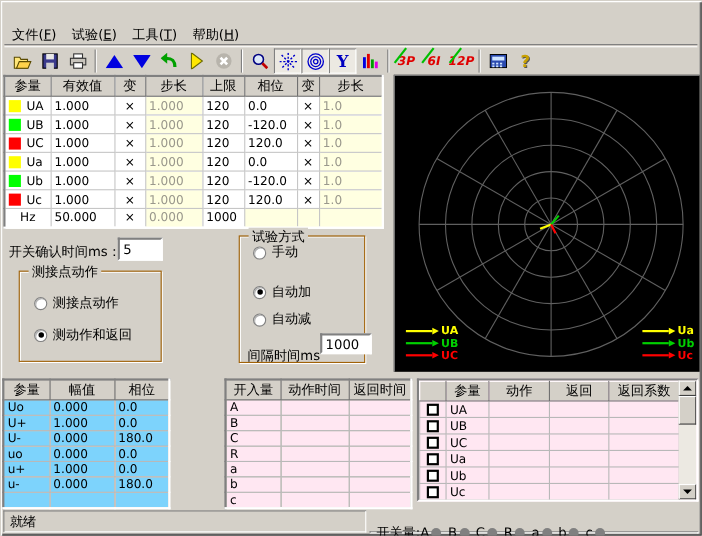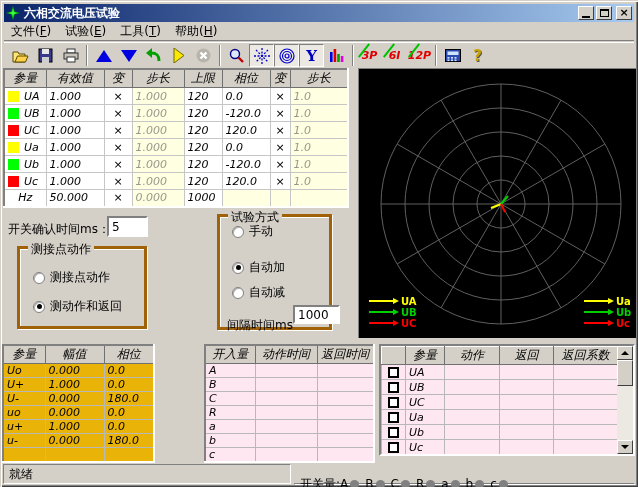--- a/index.html
+++ b/index.html
@@ -35,36 +35,36 @@
     position: relative; flex: 0 0 auto; }
   .tbtn.toggled { background: #ece9e2; border: 1px solid; border-color: #808080 #fff #fff #808080; }
   .tsep { width: 2px; height: 21px; margin: 0 3px;
     border-left: 1px solid #808080; border-right: 1px solid #fff; flex: 0 0 auto; }
   .icon-txt-red { color: #e00000; font-weight: bold; font-style: italic; font-size: 11px; position: relative; }
   .slash { position: absolute; left: 6px; top: -2px; width: 2px; height: 17px;
     background: #00c000; transform: rotate(38deg); }
   .y-glyph { font-family: "DejaVu Serif", serif; font-weight: bold; font-size: 15px; color: #0000c0; }
   .help-glyph { font-size: 15px; font-weight: bold; color: #c8a000; text-shadow: 1px 1px 0 #555; }
   
-  table { border-collapse: collapse; table-layout: fixed; font-style: italic; }
+  table { border-collapse: collapse; table-layout: fixed; }
   .param-table { position: absolute; left: 3px; top: 68px; background: #fff;
     border: 2px solid; border-color: #808080 #fff #fff #808080; font-size: 11px; }
   .param-table th { height: 15px; background: #d4d0c8; font-weight: normal; font-size: 12px;
     border: 1px solid; border-color: #fff #707070 #707070 #fff; overflow: hidden; }
   .param-table td { height: 17px; border: 1px solid #c6c6c6; padding: 0 3px;
     overflow: hidden; white-space: nowrap; background: #fff; }
   .param-table td.step { background: #ffffe1; color: #9a988c; }
   .param-table td.var { text-align: center; }
   .swatch { display: inline-block; width: 11px; height: 11px; vertical-align: -2px; margin-right: 5px; }
   
   .lbl { position: absolute; white-space: nowrap; }
   .tfield { position: absolute; background: #fff; border: 2px solid;
     border-color: #808080 #fff #fff #808080; font-size: 12px; padding: 1px 3px;
     font-family: "DejaVu Sans", sans-serif; }
-  .groupbox { position: absolute; border: 3px solid #a16207;
+  .groupbox { position: absolute; border: 1px solid #a16207;
     box-shadow: inset 1px 1px 0 #fff, 1px 1px 0 #fff; }
   .groupbox .gb-title { position: absolute; top: -8px; left: 8px; background: #d4d0c8;
     padding: 0 3px; font-size: 12px; }
   .radio-row { position: absolute; display: flex; align-items: center; white-space: nowrap; }
   .radio { width: 12px; height: 12px; border-radius: 50%; background: #fff;
     border: 1px solid #808080; box-shadow: inset 1px 1px 0 #b0b0b0; margin-right: 5px;
     display: flex; align-items: center; justify-content: center; flex: 0 0 auto; }
   .radio .dot { width: 5px; height: 5px; border-radius: 50%; background: #000; }
   
   .chart { position: absolute; left: 358px; top: 68px; width: 278px; height: 270px;
@@ -75,21 +75,21 @@
   .legend-row .head { width: 0; height: 0; border-left: 6px solid currentColor;
     border-top: 3px solid transparent; border-bottom: 3px solid transparent; margin-right: 2px; }
   .c-yellow { color: #ffff00; } .c-green { color: #00d000; } .c-red { color: #ff0000; }
   
   .btable th { height: 14px; background: #d4d0c8; font-weight: normal; font-size: 12px;
     border: 1px solid; border-color: #fff #707070 #707070 #fff; overflow: hidden; }
   .btable td { height: 14px; font-size: 11px; padding: 0 3px; border: 1px solid #b8b8b8;
     overflow: hidden; white-space: nowrap; }
   .seq-table { position: absolute; left: 2px; top: 344px;
     border: 2px solid; border-color: #808080 #fff #fff #808080; }
-  .seq-table td { background: #eab308; }
+  .seq-table td { background: #7dd3fc; }
   .in-table { position: absolute; left: 204px; top: 344px;
     border: 2px solid; border-color: #808080 #fff #fff #808080; }
   .in-table td { background: #ffe7f2; }
   .result-wrap { position: absolute; left: 379px; top: 344px; width: 256px; height: 112px;
     border: 2px solid; border-color: #808080 #fff #fff #808080; overflow: hidden; background: #ffe7f2; }
   .res-table td { background: #ffe7f2; height: 15px; }
   .res-table th { height: 15px; }
   .checkbox { display: inline-block; width: 11px; height: 11px; background: #fff;
     border: 2px solid #000; vertical-align: middle; }
   
@@ -102,46 +102,30 @@
     border-left: 4px solid transparent; border-right: 4px solid transparent; }
   .tri-down { width: 0; height: 0; border-top: 4px solid #000;
     border-left: 4px solid transparent; border-right: 4px solid transparent; }
   .sthumb { position: absolute; left: 0; top: 14px; width: 16px; height: 26px; background: #d4d0c8;
     border: 1px solid; border-color: #fff #404040 #404040 #fff; }
   
   .statusbar { position: absolute; left: 3px; top: 463px; width: 632px; height: 21px;
     display: flex; gap: 3px; align-items: stretch; padding-top: 1px; }
   .spanel { border: 1px solid; border-color: #808080 #fff #fff #808080;
     display: flex; align-items: center; padding: 0 5px; white-space: nowrap; font-size: 12px; }
-  .sp1 { width: 288px; } .sp2 { width: 102px; } .sp3 { flex: 1; margin-top: 19px; }
+  .sp1 { width: 330px; } .sp2 { width: 102px; } .sp3 { flex: 1; margin-top: 19px; }
   .sw-dot { display: inline-block; width: 9px; height: 9px; border-radius: 50%;
     background: #808080; margin: 0 6px 0 2px; }
   .sw-item { display: flex; align-items: center; }
 </style>
 </head>
 <body>
 
 <div class="window">
 
-  <div class="titlebar">
-    <svg width="14" height="14" viewBox="0 0 14 14">
-      <polygon points="7,0 8.6,5.4 14,7 8.6,8.6 7,14 5.4,8.6 0,7 5.4,5.4" fill="#00b000"></polygon>
-      <polygon points="7,2.5 7.9,6.1 11.5,7 7.9,7.9 7,11.5 6.1,7.9 2.5,7 6.1,6.1" fill="#40ff40"></polygon>
-    </svg>
-    <span class="title">六相交流电压试验</span>
-    <span class="tb-btn">
-        <span class="min-glyph"></span>
-      </span>
-    <span class="tb-btn">
-        <span class="max-glyph"></span>
-      </span>
-    <span class="tb-btn" style="margin-left:4px">
-        <span class="close-glyph">×</span>
-      </span>
-  </div>
 
   <div class="menubar">
     <span class="menu-item"><span>文件(</span><u>F</u><span>)</span></span>
     <span class="menu-item"><span>试验(</span><u>E</u><span>)</span></span>
     <span class="menu-item"><span>工具(</span><u>T</u><span>)</span></span>
     <span class="menu-item"><span>帮助(</span><u>H</u><span>)</span></span>
   </div>
 
   <div class="toolbar">
     <span class="tbtn">

